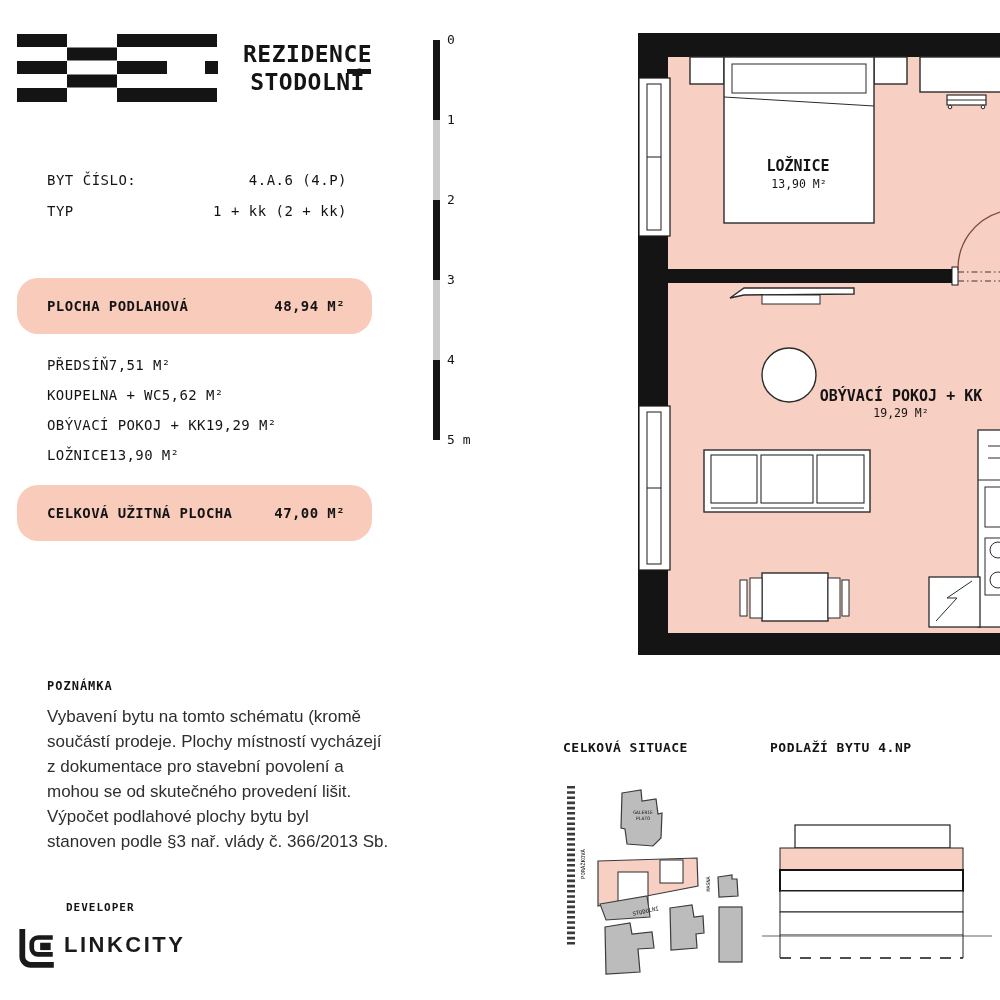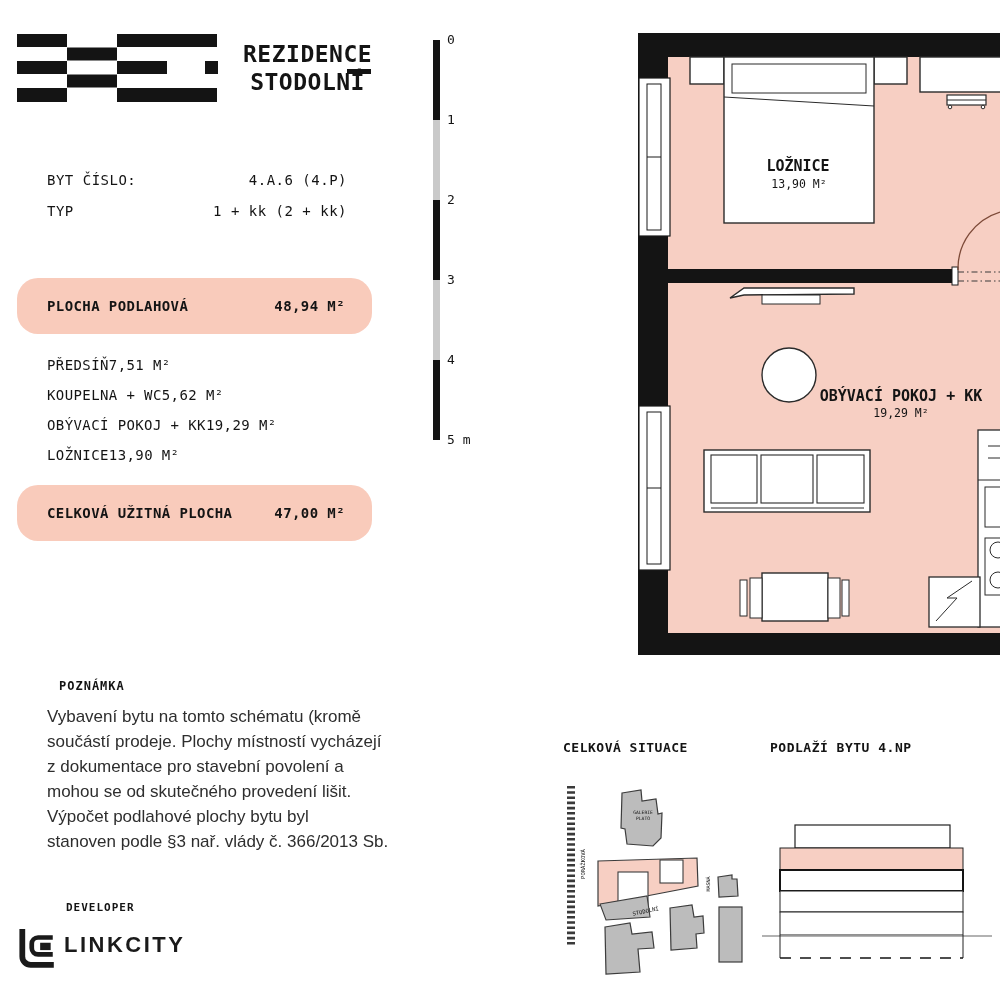--- a/index.html
+++ b/index.html
@@ -21,21 +21,21 @@
   .trow{left:47px;width:298px;height:30px;display:flex;align-items:center;
         font-size:14px;letter-spacing:0.4px;}
 
   
   .scalebar{left:433px;top:40px;width:7px;height:400px;}
   .scalebar .seg{width:7px;height:80px;}
   .seg-b{background:#141414;} .seg-g{background:#c9c9c9;}
   .scale-label{left:447px;width:40px;height:16px;font-size:13px;line-height:16px;}
 
   
-  .note-heading{left:47px;top:679px;font-size:12px;font-weight:bold;letter-spacing:1px;margin-left:12px;}
+  .note-heading{left:47px;top:679px;font-size:12px;font-weight:bold;letter-spacing:1px;}
   .note-text{left:47px;top:704px;width:360px;font-family:"Liberation Sans","DejaVu Sans",sans-serif;
              font-size:17px;line-height:25px;color:#2e2e2e;}
   .dev-label{left:47px;top:901px;font-size:11px;font-weight:bold;letter-spacing:1px;padding-left:19px;}
   .linkcity-word{left:64px;top:932px;font-family:"Liberation Sans",sans-serif;font-size:22px;
                  font-weight:bold;letter-spacing:2.5px;color:#1a1a1a;}
 
   .map-title{font-size:13px;font-weight:bold;letter-spacing:0.5px;}
 
   svg text{font-family:"DejaVu Sans Mono","Liberation Mono",monospace;fill:#141414;}
 </style>

